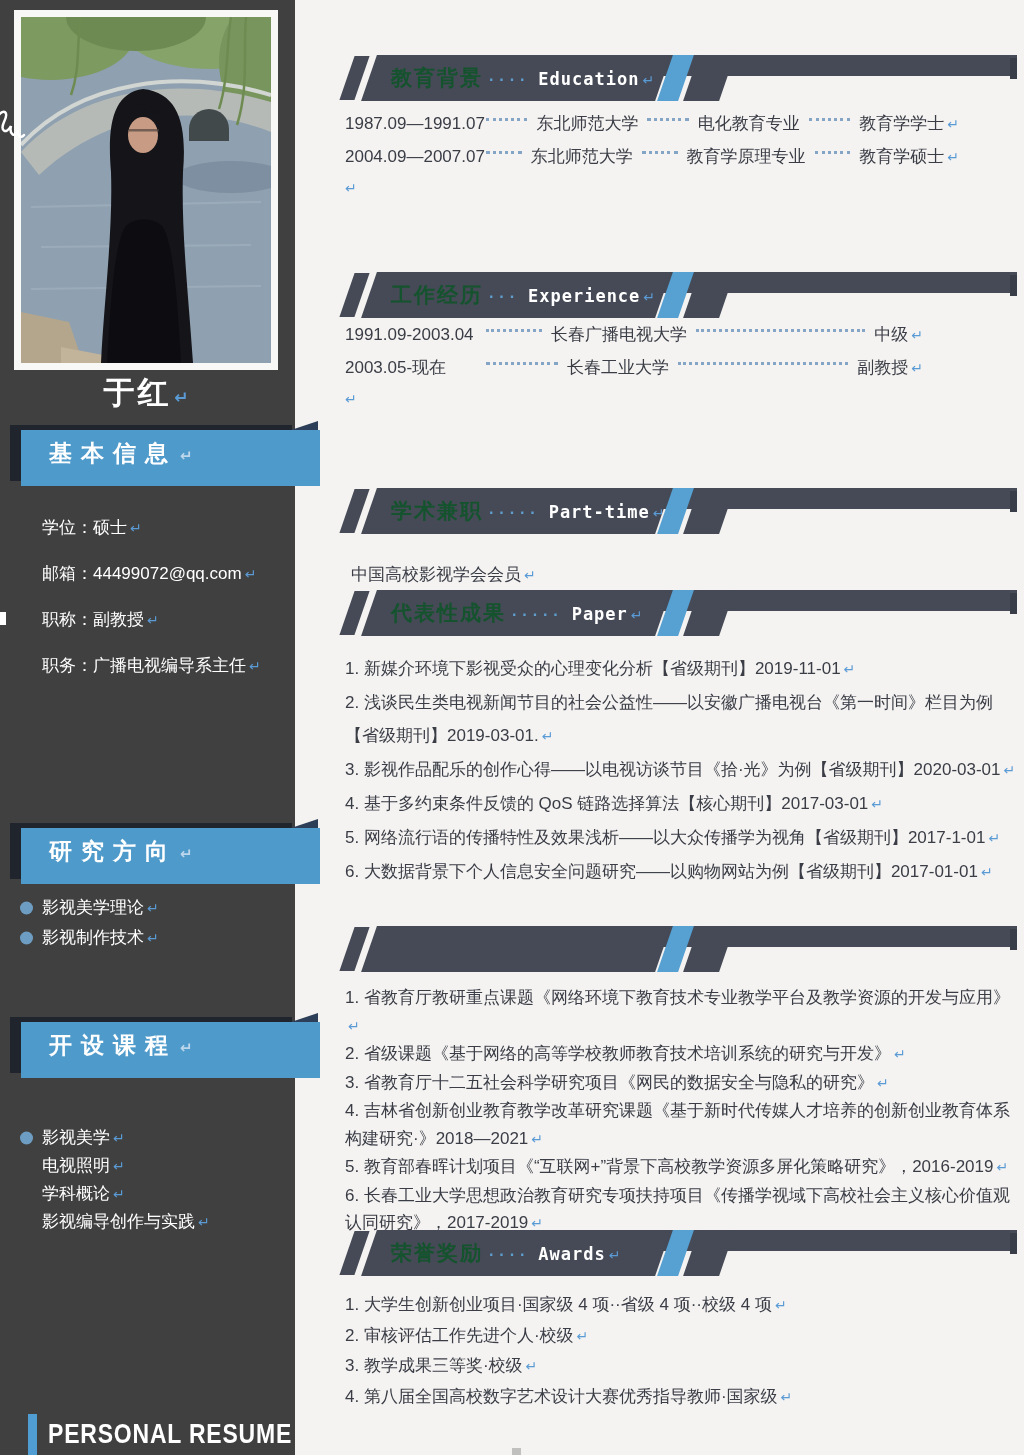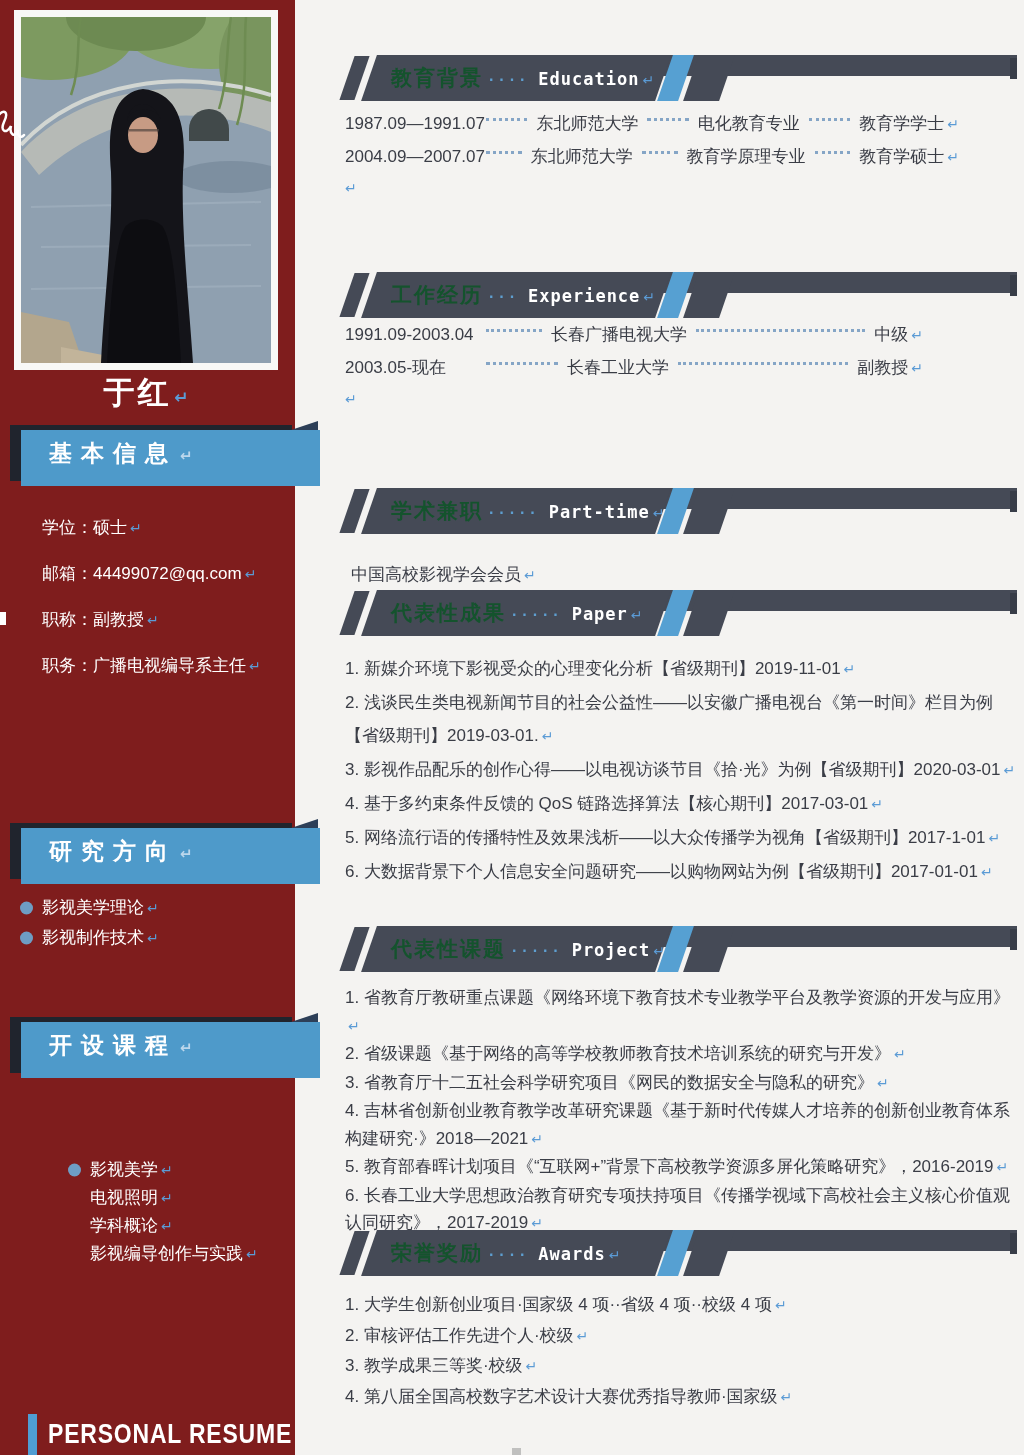--- a/index.html
+++ b/index.html
@@ -1,21 +1,21 @@
 <!DOCTYPE html>
 <html><head>
 <meta charset="utf-8">
 <style>
   * { margin:0; padding:0; box-sizing:border-box; }
   html,body { background:#e8e8e8; }
   body { font-family:"Liberation Sans","DejaVu Sans",sans-serif; }
   .page { position:relative; width:1024px; height:1455px; background:#f4f3f1; overflow:hidden; margin:0 auto; }
 
   
-  .sidebar { position:absolute; left:0; top:0; width:295px; height:1455px; background:#7f1d1d; }
+  .sidebar { position:absolute; left:0; top:0; width:295px; height:1455px; background:#404040; }
   .photo-frame { position:absolute; left:14px; top:10px; width:264px; height:360px; border:7px solid #f8f8f6; background:#8fa0b0; }
   .photo-frame svg { display:block; width:100%; height:100%; }
   .person-name { position:absolute; left:0; top:372px; width:295px; text-align:center; color:#ffffff; font-size:31px; font-weight:bold; letter-spacing:3px; }
   .person-name .ret { font-size:17px; }
 
   .ribbon { position:absolute; left:0; width:318px; height:46px; }
   .ribbon-shadow { position:absolute; left:10px; top:-5px; width:282px; height:56px; background:#20242d; }
   .ribbon-body { position:absolute; left:21px; top:0; width:299px; height:56px; background:#4e9aca; }
   .ribbon-fold { position:absolute; right:0; top:-9px; width:27px; height:9px; background:#2d3f58; clip-path:polygon(0 100%,100% 0,100% 100%); }
   .ribbon-text { position:relative; line-height:46px; padding-left:28px; color:#fff; font-size:23px; font-weight:bold; letter-spacing:9px; white-space:nowrap; }
@@ -124,21 +124,21 @@
     </div>
 
     <div class="ribbon" style="top:1022px;">
       <div class="ribbon-shadow"></div>
       <div class="ribbon-fold"></div>
       <div class="ribbon-body">
         <div class="ribbon-text"><span>开设课程</span><span class="ret">↵</span></div>
       </div>
     </div>
 
-    <div class="side-block course-lines" style="top:1156px;padding-left:48px;">
+    <div class="side-block course-lines" style="top:1124px;">
       <div class="side-line"><span class="bullet"></span><span>影视美学</span><span class="ret">↵</span></div>
       <div class="side-line"><span>电视照明</span><span class="ret">↵</span></div>
       <div class="side-line"><span>学科概论</span><span class="ret">↵</span></div>
       <div class="side-line"><span>影视编导创作与实践</span><span class="ret">↵</span></div>
     </div>
 
     <div class="footer-brand">
       <div class="footer-bar"></div>
       <div class="footer-text">PERSONAL RESUME</div>
     </div>
@@ -248,21 +248,20 @@
     </div>
   </div>
 
   <div class="sec" style="top:926px;">
     <div class="hdr">
       <div class="hdr-tail"></div>
       <div class="hdr-s1"></div>
       <div class="hdr-main"></div>
       <div class="hdr-dark2"></div>
       <div class="hdr-blue"></div>
-      <div class="hdr-text"><span class="hdr-zh">代表性课题</span><span class="hdr-dots">·····</span><span class="hdr-en">Project</span><span class="ret">↵</span></div>
     </div>
     <div class="body-text list-tight" style="margin-top:12px;">
       <div class="li"><span>1. 省教育厅教研重点课题《网络环境下教育技术专业教学平台及教学资源的开发与应用》</span><span class="ret">↵</span></div>
       <div class="li"><span>2. 省级课题《基于网络的高等学校教师教育技术培训系统的研究与开发》</span><span class="ret">↵</span></div>
       <div class="li"><span>3. 省教育厅十二五社会科学研究项目《网民的数据安全与隐私的研究》</span><span class="ret">↵</span></div>
       <div class="li"><span>4. 吉林省创新创业教育教学改革研究课题《基于新时代传媒人才培养的创新创业教育体系构建研究·》2018—2021</span><span class="ret">↵</span></div>
       <div class="li"><span>5. 教育部春晖计划项目《“互联网+”背景下高校教学资源多屏化策略研究》，2016-2019</span><span class="ret">↵</span></div>
       <div class="li"><span>6. 长春工业大学思想政治教育研究专项扶持项目《传播学视域下高校社会主义核心价值观认同研究》，2017-2019</span><span class="ret">↵</span></div>
     </div>
   </div>

